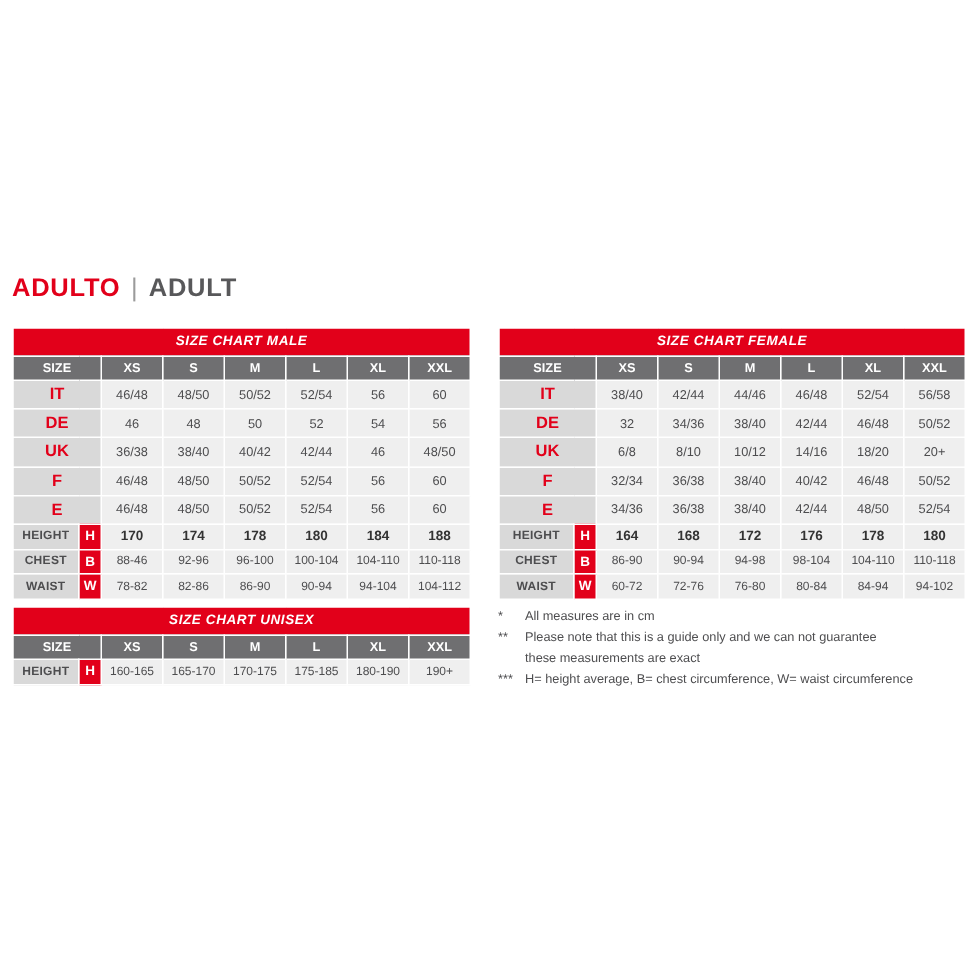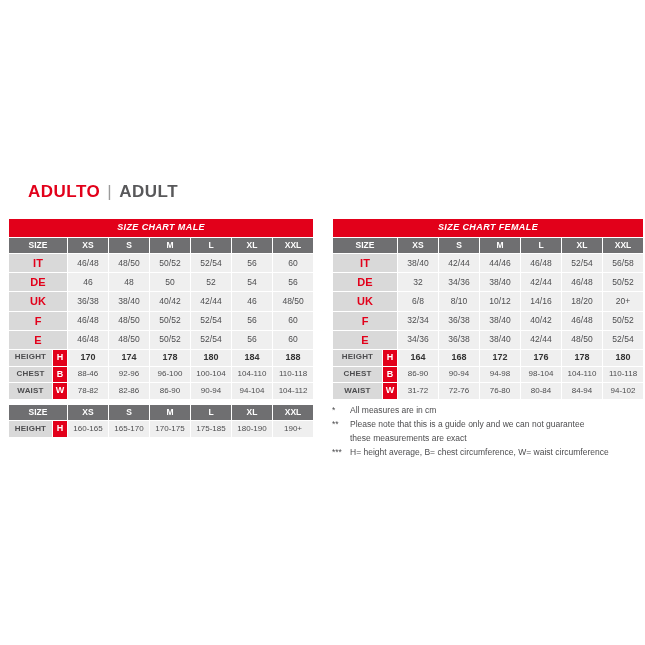--- a/index.html
+++ b/index.html
@@ -22,21 +22,20 @@
     left: 8px;
     top: 182px;
     display: flex;
     align-items: baseline;
     font-size: 17px;
     font-weight: bold;
     letter-spacing: 0.5px;
   }
   #title-block .title-it {
     color: #e2001a;
-    margin-left: 20px;
   }
   #title-block .title-sep {
     color: #9b9b9b;
     margin: 0 7px;
     font-weight: normal;
   }
   #title-block .title-en {
     color: #58585a;
   }
 
@@ -353,21 +352,21 @@
       <td class="val-meas">86-90</td>
       <td class="val-meas">90-94</td>
       <td class="val-meas">94-98</td>
       <td class="val-meas">98-104</td>
       <td class="val-meas">104-110</td>
       <td class="val-meas">110-118</td>
     </tr>
     <tr>
       <td class="lbl">WAIST</td>
       <td class="badge">W</td>
-      <td class="val-meas">31-72</td>
+      <td class="val-meas">60-72</td>
       <td class="val-meas">72-76</td>
       <td class="val-meas">76-80</td>
       <td class="val-meas">80-84</td>
       <td class="val-meas">84-94</td>
       <td class="val-meas">94-102</td>
     </tr>
   </tbody>
 </table>
 
 <table class="chart" id="chart-unisex">
@@ -375,20 +374,23 @@
     <col class="col-lbl">
       <col class="col-badge">
     <col class="col-size">
       <col class="col-size">
       <col class="col-size">
     <col class="col-size">
       <col class="col-size">
       <col class="col-size">
   </colgroup>
   <tbody>
+    <tr class="chart-title">
+      <td colspan="8">SIZE CHART UNISEX</td>
+    </tr>
     <tr class="hdr">
       <th colspan="2">SIZE</th>
       <th>XS</th>
       <th>S</th>
       <th>M</th>
       <th>L</th>
       <th>XL</th>
       <th>XXL</th>
     </tr>
     <tr>

